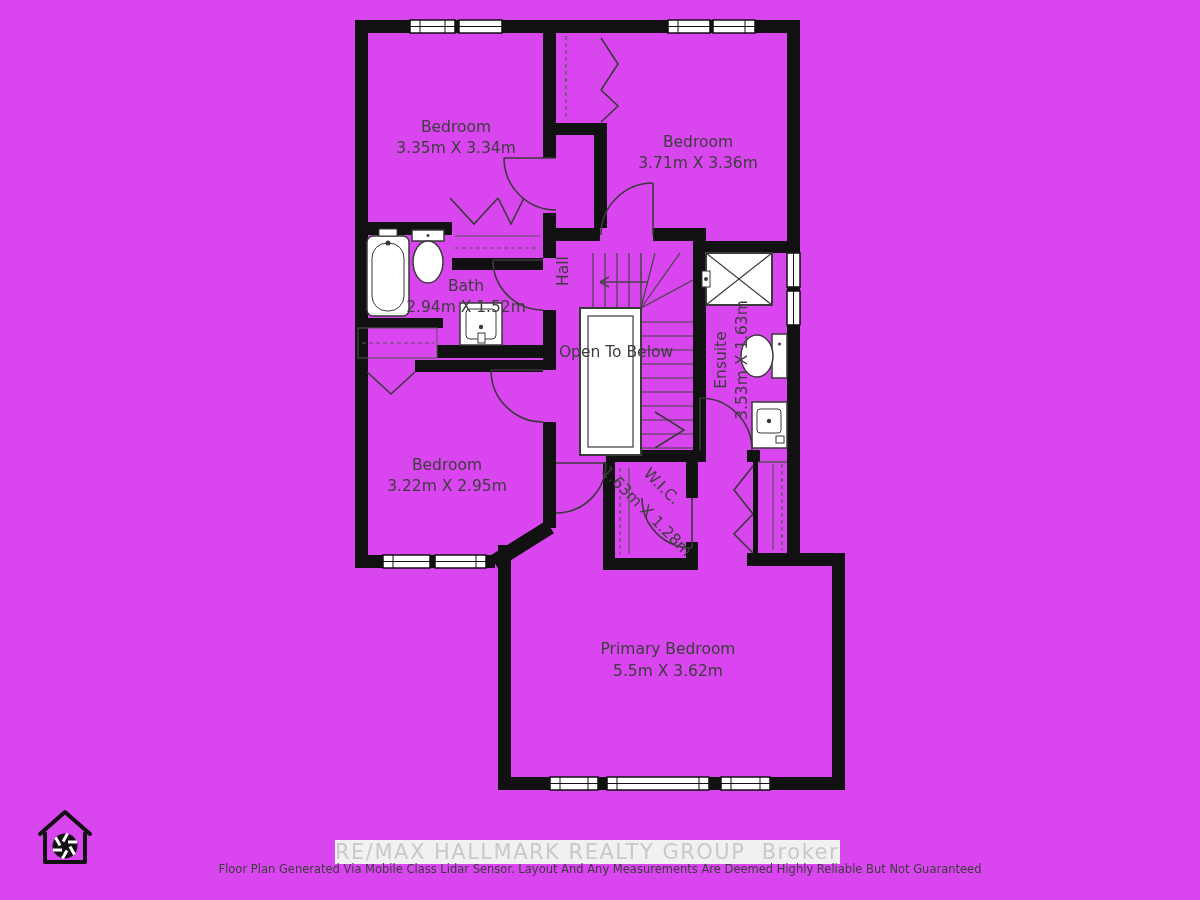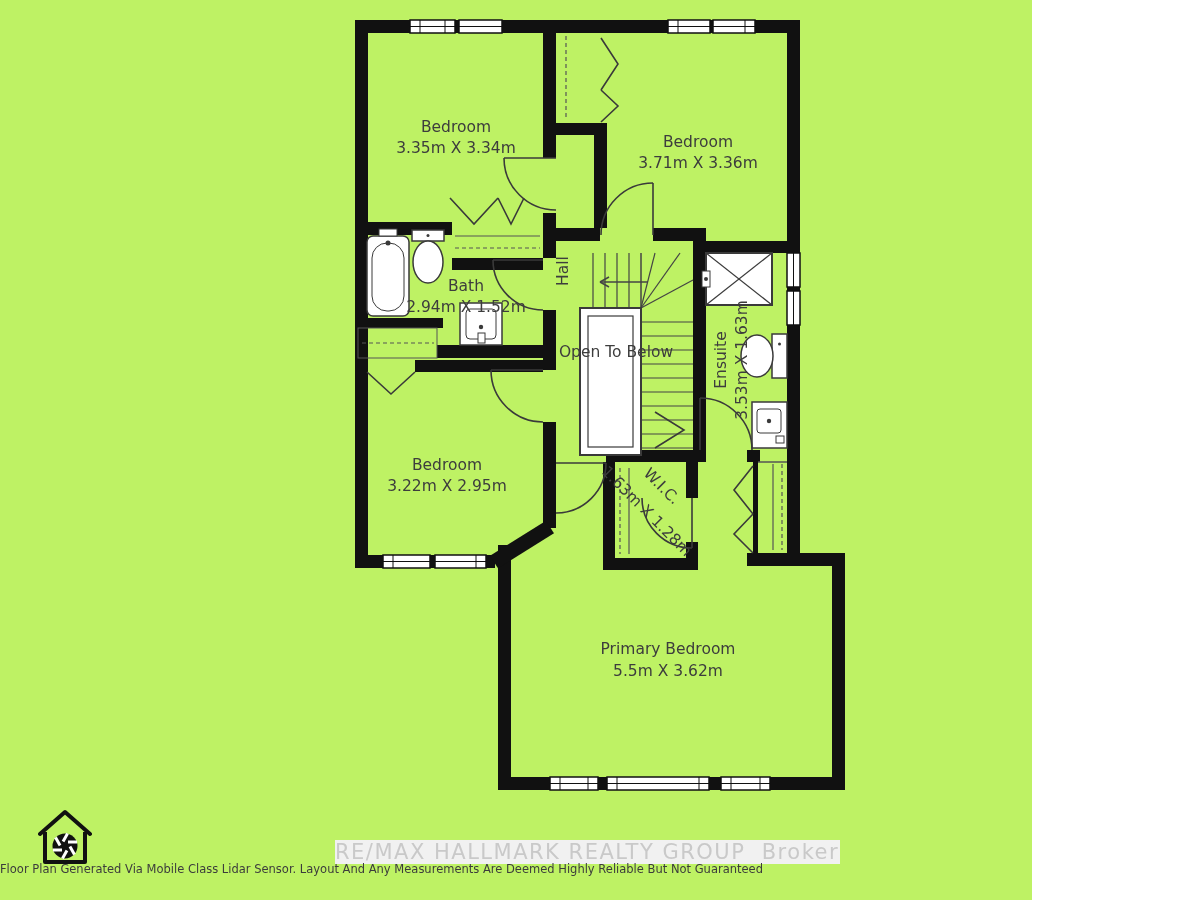--- a/index.html
+++ b/index.html
@@ -1,23 +1,23 @@
 <!DOCTYPE html>
 <html><head>
 <meta charset="utf-8">
 <style>
   html,body{margin:0;padding:0;background:#ffffff;}
-  #stage{position:relative;width:1032px;height:900px;background:#bef264;overflow:hidden;
+  #stage{position:relative;width:1200px;height:900px;background:#d946ef;overflow:hidden;
          font-family:"DejaVu Sans","Liberation Sans",sans-serif;}
   #plan-svg{position:absolute;left:0;top:0;}
   .room-label{font-size:15.5px;fill:#3d3d3d;}
   #watermark{position:absolute;left:335px;top:840px;width:505px;height:24px;
              background:#f1f1f1;color:#c9c9c9;font-size:21px;line-height:24px;
              text-align:center;letter-spacing:1.5px;white-space:pre;overflow:hidden;}
-  #disclaimer{position:absolute;left:0;top:862px;width:1200px;text-align:left;
+  #disclaimer{position:absolute;left:0;top:862px;width:1200px;text-align:center;
               font-size:11.5px;color:#3c3c3c;}
   #logo{position:absolute;left:38px;top:806px;}
 </style>
 </head>
 <body>
 
 <div id="stage">
 
 <svg id="plan-svg" width="1200" height="900" viewBox="0 0 1200 900">
 

